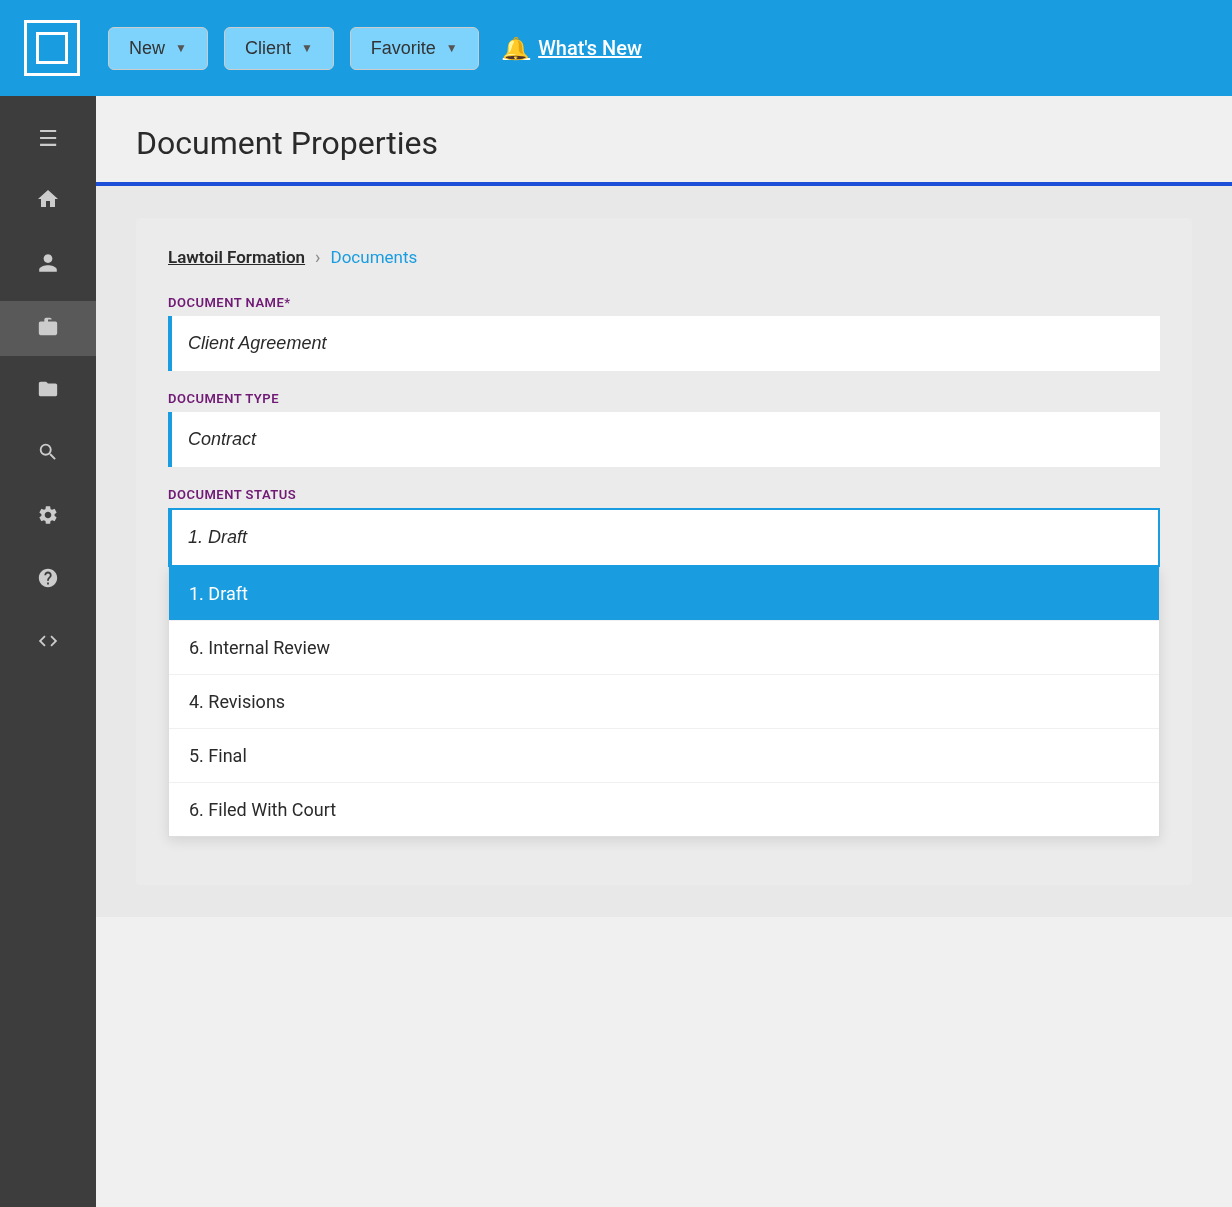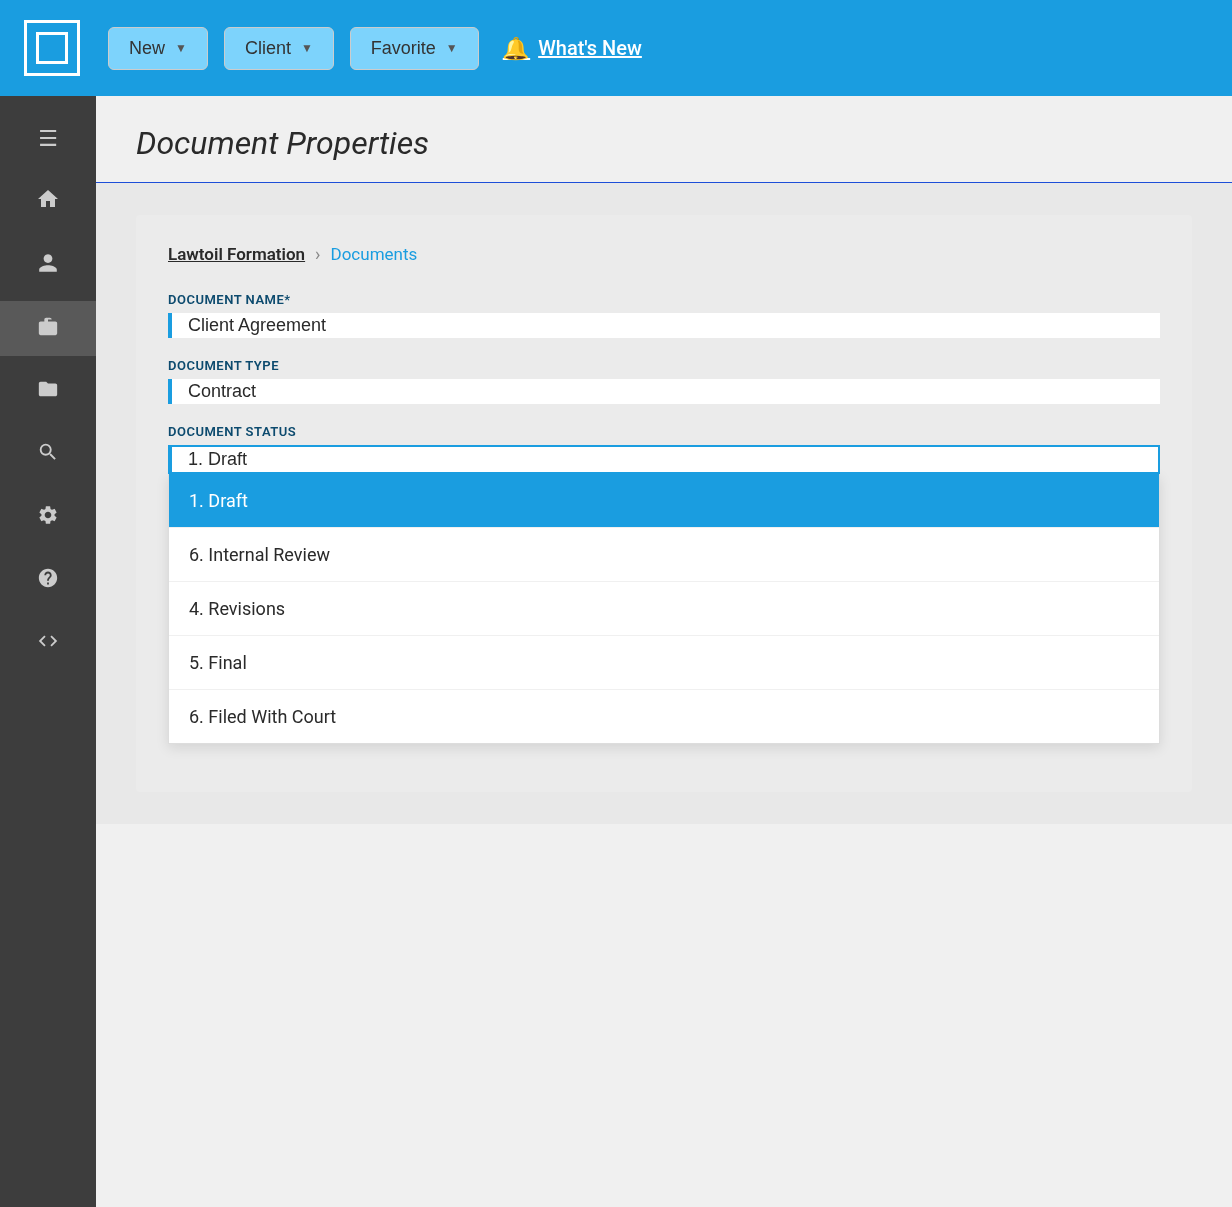--- a/index.html
+++ b/index.html
@@ -95,22 +95,21 @@
     .content {
       flex: 1;
       background: #f0f0f0;
       overflow-y: auto;
     }
 
     
     .page-header {
       background: #f0f0f0;
       padding: 28px 32px 20px 40px;
-      border-bottom: 1px solid #1d4ed8;
-      font-style: italic;
+      border-bottom: 4px solid #1d4ed8;
     }
     .page-title {
       font-size: 32px;
       font-weight: 400;
       color: #2a2a2a;
     }
 
     
     .form-container {
       background: #e8e8e8;
@@ -155,34 +154,35 @@
       cursor: pointer;
       text-decoration: none;
     }
 
     .field-group {
       margin-bottom: 20px;
     }
     .field-label {
       font-size: 13px;
       font-weight: 600;
-      color: #0c4a6e;
+      color: #701a75;
       letter-spacing: 0.5px;
       margin-bottom: 6px;
       text-transform: uppercase;
     }
     .field-input {
       width: 100%;
       background: white;
       border: none;
       border-left: 4px solid #1a9de0;
-      padding: 2px 16px;
+      padding: 17px 16px;
       font-size: 18px;
       color: #2a2a2a;
       outline: none;
+      font-style: italic;
     }
     .field-input.active-border {
       border: 2px solid #1a9de0;
       border-left: 4px solid #1a9de0;
     }
 
     
     .dropdown-container {
       position: relative;
     }

